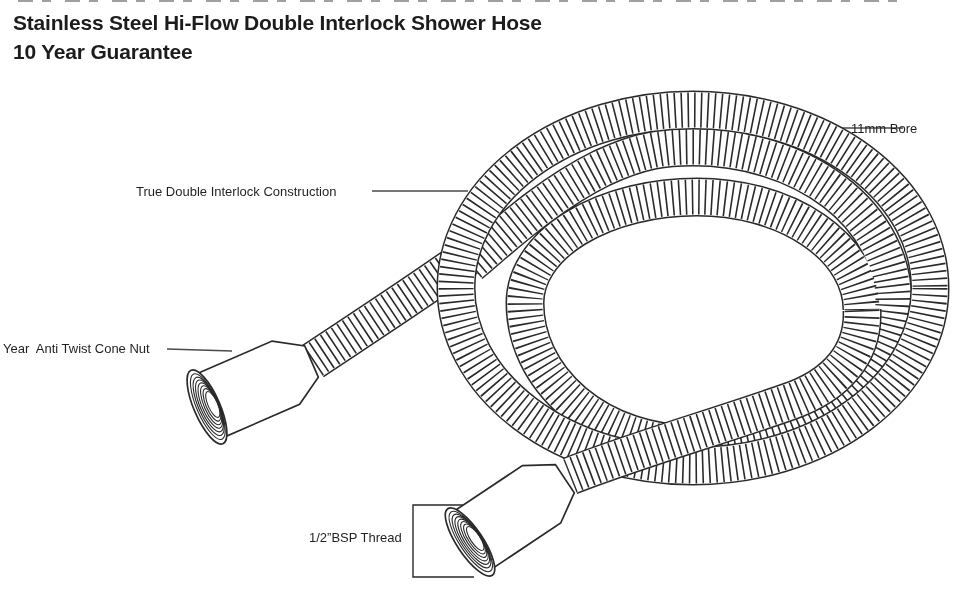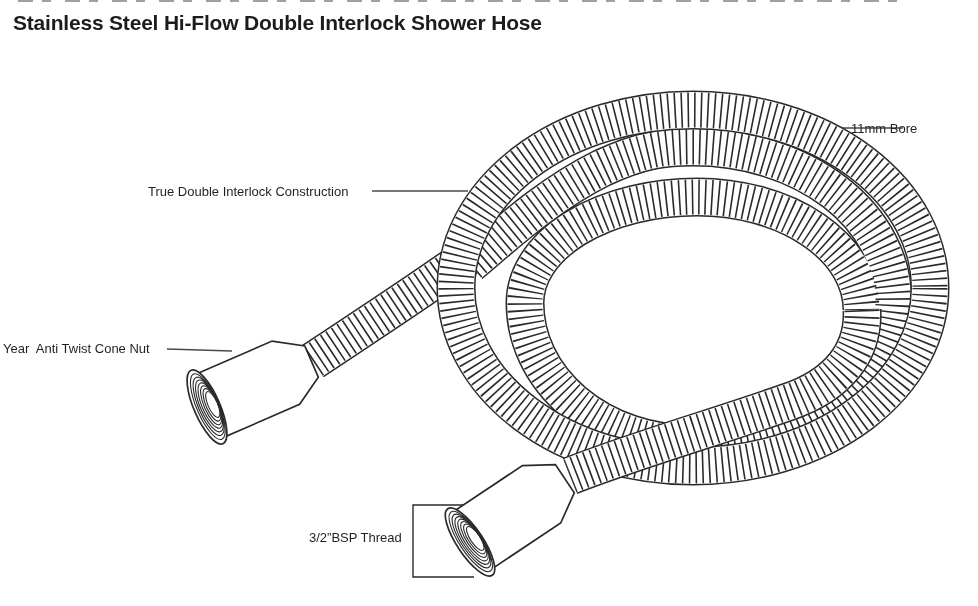--- a/index.html
+++ b/index.html
@@ -38,20 +38,21 @@
 </style>
 </head>
 <body>
 
 <div class="page">
 
   <div class="crop-marks"></div>
 
   <div class="title">
     <div>Stainless Steel Hi-Flow Double Interlock Shower Hose</div>
+    <div>10 Year Guarantee</div>
   </div>
 
   <svg width="978" height="606" viewBox="0 0 978 606">
     <defs>
 
       <path id="tailP" d="M313,361 C355,333 420,291 470,255"></path>
       <path id="midP" d="M470,264 C498,241 545,196 602,168 C643,149 666,147 693,147
                          A200,153 0 0 1 893,300
                          A200,144 0 0 1 693,444
                          A168,141 0 0 1 525,303
@@ -102,19 +103,19 @@
       <use href="#exitP" class="hose-ribs"></use>
     </g>
 
     <use href="#fitT" transform="translate(207,407) rotate(-23.5)"></use>
 
     <use href="#fitT" transform="translate(470,542) rotate(-33.7)"></use>
   </svg>
 
   <div class="lbl" style="left:851px;top:121px">11mm Bore</div>
 
-  <div class="lbl" style="left:148px;top:184px">True Double Interlock Construction</div>
+  <div class="lbl" style="left:136px;top:184px">True Double Interlock Construction</div>
 
   <div class="lbl" style="left:3px;top:341px">Year  Anti Twist Cone Nut</div>
 
-  <div class="lbl" style="left:309px;top:530px">3/2”BSP Thread</div>
+  <div class="lbl" style="left:309px;top:530px">1/2”BSP Thread</div>
 
 </div>
 
 </body></html>

